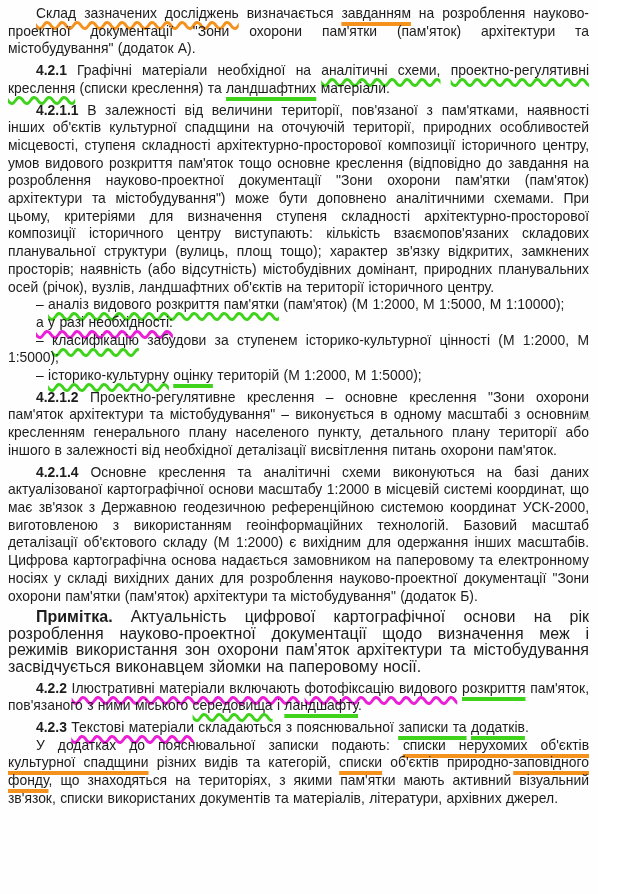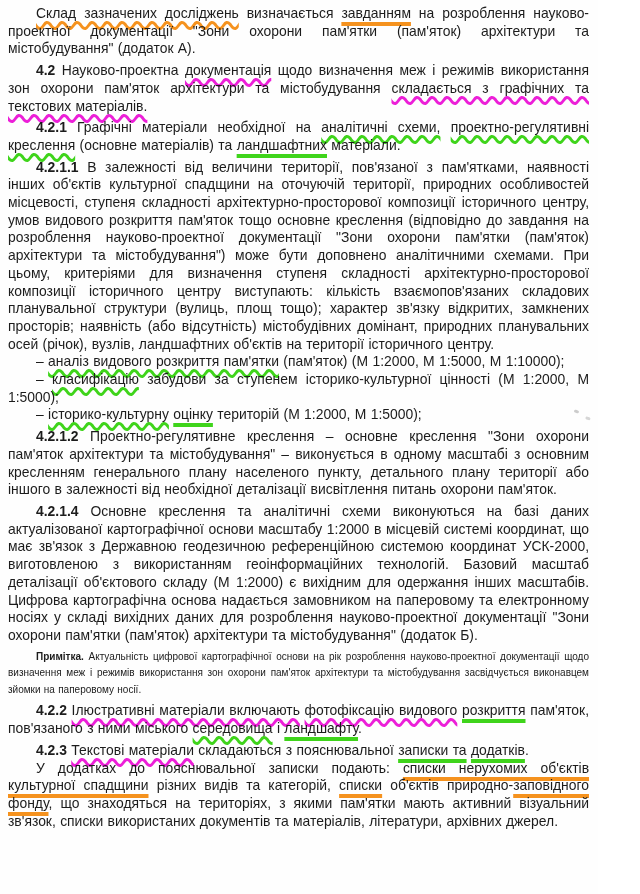--- a/index.html
+++ b/index.html
@@ -21,21 +21,21 @@
   #doc p {
     margin: 0;
     font-size: 13.9px;
     line-height: 17.7px;
     text-align: justify;
     text-indent: 28px;
     word-spacing: 0.5px;
   }
   #doc p.gap { margin-top: 4px; }
   #doc p.note {
-    font-size: 10px;
+    font-size: 16px;
     line-height: 16.6px;
   }
   #doc b { font-weight: bold; }
 
   
   .hl {
     text-decoration-line: underline;
     text-decoration-skip-ink: none;
   }
   .hl.wavy {
@@ -64,24 +64,24 @@
     transform: rotate(18deg);
     box-shadow: 13px 3px 0 #d6d6d6;
   }
 </style>
 </head>
 <body>
 
 <div class="page" style="background: rgb(254, 254, 254); color: rgb(28, 28, 28);">
   <div id="doc">
       <p class="body"><span class="hl wavy hl-orange">Склад зазначених досліджень</span><span> визначається </span><span class="hl solid hl-orange">завданням</span><span> на розроблення науково-проектної документації "Зони охорони пам'ятки (пам'яток) архітектури та містобудування" (додаток А).</span></p>
-      <p class="body gap"><b>4.2</b><span> Науково-проектна </span><span class="hl wavy hl-magenta">документація</span><span> щодо визначення меж і режимів використання зон охорони пам'яток архітектури та містобудування </span><span class="hl wavy hl-magenta">складається з графічних та текстових матеріалів.</span></p>
-      <p class="body gap"><b>4.2.1</b><span> Графічні матеріали необхідної на </span><span class="hl wavy hl-green">аналітичні схеми,</span><span> </span><span class="hl wavy hl-green">проектно-регулятивні креслення</span><span> (основне матеріалів) та </span><span class="hl solid hl-green">ландшафтних</span><span> матеріали.</span></p>
+      <p class="body gap"><b>4.2.1</b><span> Графічні матеріали необхідної на </span><span class="hl wavy hl-green">аналітичні схеми,</span><span> </span><span class="hl wavy hl-green">проектно-регулятивні креслення</span><span> (списки креслення) та </span><span class="hl solid hl-green">ландшафтних</span><span> матеріали.</span></p>
       <p class="body gap"><b>4.2.1.1</b><span> В залежності від величини території, пов'язаної з пам'ятками, наявності інших об'єктів культурної спадщини на оточуючій території, природних особливостей місцевості, ступеня складності архітектурно-просторової композиції історичного центру, умов видового розкриття пам'яток тощо основне креслення (відповідно до завдання на розроблення науково-проектної документації "Зони охорони пам'ятки (пам'яток) архітектури та містобудування") може бути доповнено аналітичними схемами. При цьому, критеріями для визначення ступеня складності архітектурно-просторової композиції історичного центру виступають: кількість взаємопов'язаних складових планувальної структури (вулиць, площ тощо); характер зв'язку відкритих, замкнених просторів; наявність (або відсутність) містобудівних домінант, природних планувальних осей (річок), вузлів, ландшафтних об'єктів на території історичного центру.</span></p>
       <p class="body"><span>– </span><span class="hl wavy hl-green">аналіз видового розкриття пам'ятки</span><span> (пам'яток) (М 1:2000, М 1:5000, М 1:10000);</span></p>
+      <p class="body"><span class="hl wavy hl-magenta">а у разі необхідності:</span></p>
       <p class="body"><span>– </span><span class="hl wavy hl-green">класифікацію</span><span> забудови за ступенем історико-культурної цінності (М 1:2000, М 1:5000);</span></p>
       <p class="body"><span>– </span><span class="hl wavy hl-green">історико-культурну</span><span> </span><span class="hl solid hl-green">оцінку</span><span> територій (М 1:2000, М 1:5000);</span></p>
       <p class="body gap"><b>4.2.1.2</b><span> Проектно-регулятивне креслення – основне креслення "Зони охорони пам'яток архітектури та містобудування" – виконується в одному масштабі з основним кресленням генерального плану населеного пункту, детального плану території або іншого в залежності від необхідної деталізації висвітлення питань охорони пам'яток.</span></p>
       <p class="body gap"><b>4.2.1.4</b><span> Основне креслення та аналітичні схеми виконуються на базі даних актуалізованої картографічної основи масштабу 1:2000 в місцевій системі координат, що має зв'язок з Державною геодезичною референційною системою координат УСК-2000, виготовленою з використанням геоінформаційних технологій. Базовий масштаб деталізації об'єктового складу (М 1:2000) є вихідним для одержання інших масштабів. Цифрова картографічна основа надається замовником на паперовому та електронному носіях у складі вихідних даних для розроблення науково-проектної документації "Зони охорони пам'ятки (пам'яток) архітектури та містобудування" (додаток Б).</span></p>
       <p class="note gap"><b>Примітка.</b><span> Актуальність цифрової картографічної основи на рік розроблення науково-проектної документації щодо визначення меж і режимів використання зон охорони пам'яток архітектури та містобудування засвідчується виконавцем зйомки на паперовому носії.</span></p>
       <p class="body gap"><b>4.2.2</b><span> </span><span class="hl wavy hl-magenta">Ілюстративні матеріали включають</span><span> </span><span class="hl wavy hl-magenta">фотофіксацію видового</span><span> </span><span class="hl solid hl-green">розкриття</span><span> пам'яток, пов'язаного з ними міського </span><span class="hl wavy hl-green">середовища</span><span> і </span><span class="hl solid hl-green">ландшафту</span><span>.</span></p>
       <p class="body gap"><b>4.2.3</b><span> </span><span class="hl wavy hl-magenta">Текстові матеріали</span><span> складаються з пояснювальної </span><span class="hl solid hl-green">записки та</span><span> </span><span class="hl solid hl-green">додатків</span><span>.</span></p>
       <p class="body"><span>У додатках до пояснювальної записки подають: </span><span class="hl solid hl-orange">списки нерухомих об'єктів культурної спадщини</span><span> різних видів та категорій, </span><span class="hl solid hl-orange">списки</span><span> об'єктів природно-</span><span class="hl solid hl-orange">заповідного фонду</span><span>, що знаходяться на територіях, з якими пам'ятки мають активний візуальний зв'язок, списки використаних документів та матеріалів, літератури, архівних джерел.</span></p>
     </div>
   <div class="artifact"></div>

